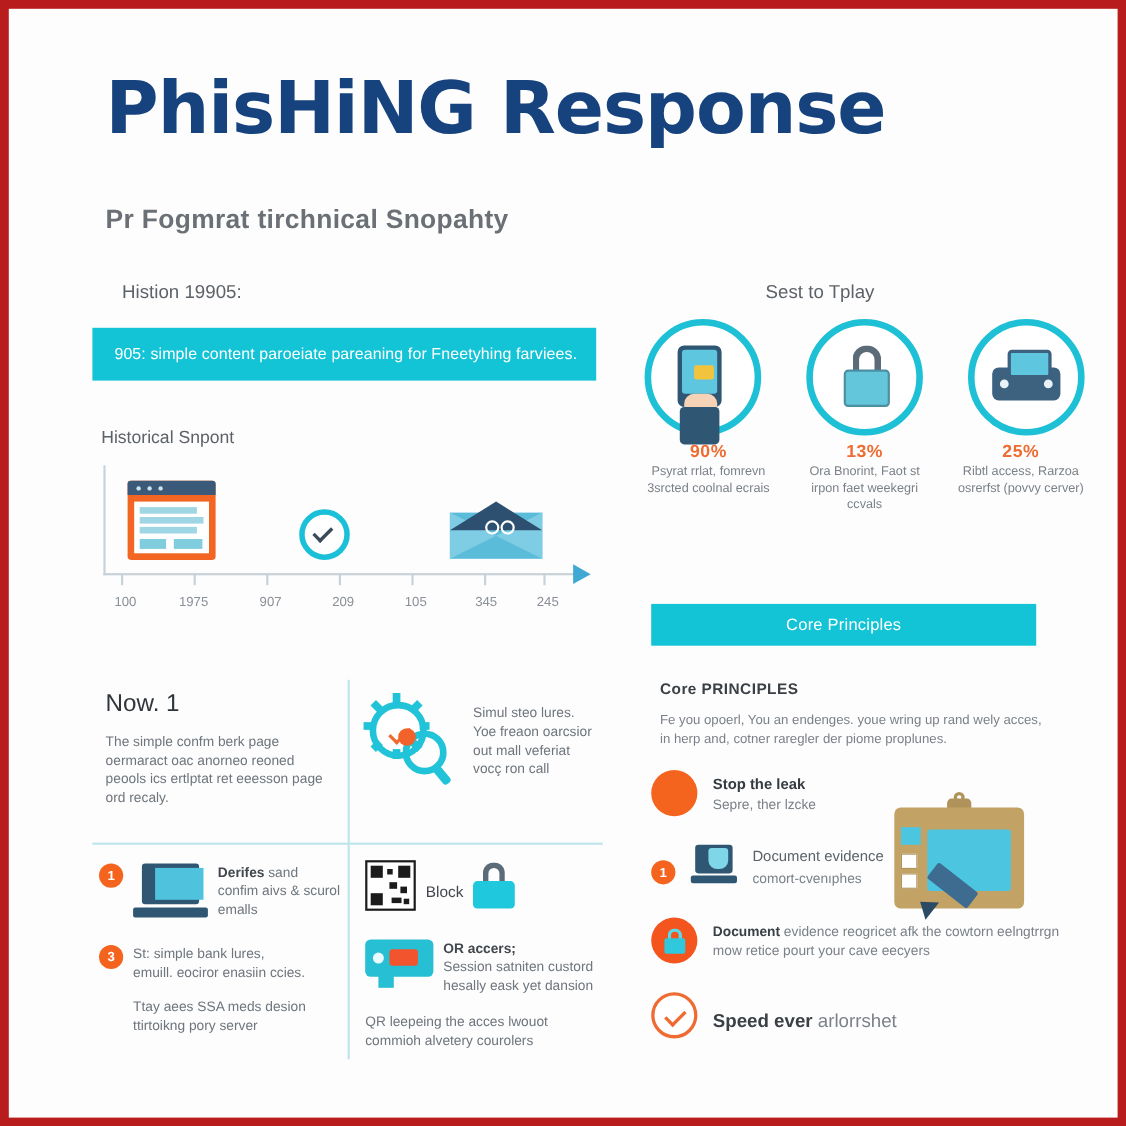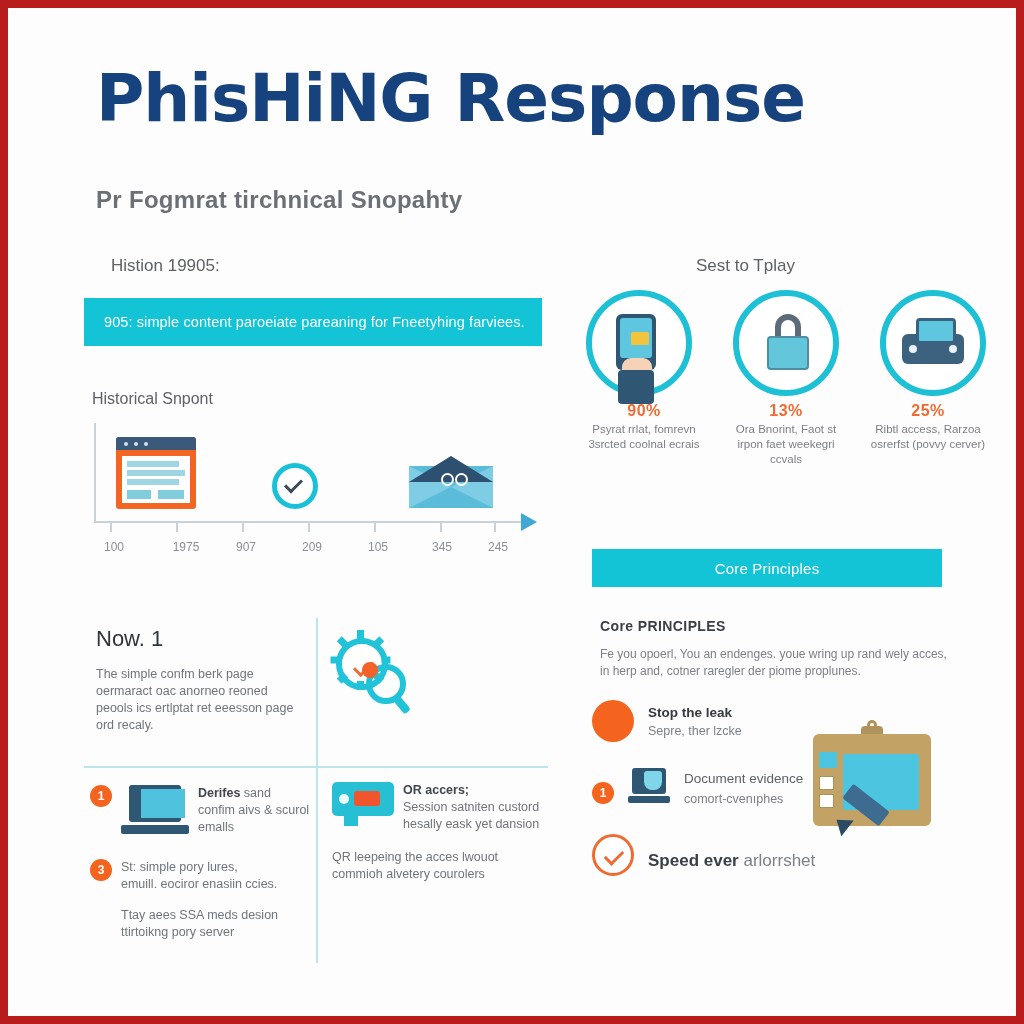--- a/index.html
+++ b/index.html
@@ -259,21 +259,21 @@
 
     <div class="tick" style="left:26px"></div>
     <div class="tick" style="left:92px"></div>
     <div class="tick" style="left:158px"></div>
     <div class="tick" style="left:224px"></div>
     <div class="tick" style="left:290px"></div>
     <div class="tick" style="left:356px"></div>
     <div class="tick" style="left:410px"></div>
 
     <div class="tl-label" style="left:30px">100</div>
-    <div class="tl-label" style="left:102px">1975</div>
+    <div class="tl-label" style="left:92px">1975</div>
     <div class="tl-label" style="left:162px">907</div>
     <div class="tl-label" style="left:228px">209</div>
     <div class="tl-label" style="left:294px">105</div>
     <div class="tl-label" style="left:358px">345</div>
     <div class="tl-label" style="left:414px">245</div>
   </div>
 
   <div class="quad">
     <div class="quad-vline"></div>
     <div class="quad-hline"></div>
@@ -291,49 +291,67 @@
         <div class="gtooth" style="transform:rotate(90deg)"></div>
         <div class="gtooth" style="transform:rotate(135deg)"></div>
         <div class="gtooth" style="transform:rotate(180deg)"></div>
         <div class="gtooth" style="transform:rotate(225deg)"></div>
         <div class="gtooth" style="transform:rotate(270deg)"></div>
         <div class="gtooth" style="transform:rotate(315deg)"></div>
         <div class="mag"></div>
         <div class="mag-h"></div>
         <div class="mag-dot"></div>
       </div>
+      <div class="q2txt">Simul steo lures. Yoe freaon oarcsior out mall veferiat vocç ron call</div>
     </div>
 
     <div class="q3">
       <div class="row" style="margin-bottom:22px;">
         <div class="badge">1</div>
         <div class="laptop">
           <div class="lt-screen">
                 <div class="lt-inner"></div>
               </div>
           <div class="lt-base"></div>
         </div>
         <div class="row-txt">
           <b>Derifes</b><span> sand confim aivs &amp; scurol emalls</span>
         </div>
       </div>
 
       <div class="row">
         <div class="badge">3</div>
         <div class="row-txt">
-          <div>St: simple pory lures,</div>
+          <div>St: simple bank lures,</div>
           <div>emuill. eociror enasiin ccies.</div>
           <div style="height:14px"></div>
           <div>Ttay aees SSA meds desion</div>
           <div>ttirtoikng pory server</div>
         </div>
       </div>
     </div>
 
     <div class="q4">
+      <div class="row" style="align-items:center;margin-bottom:26px;">
+        <div class="qr">
+          <i style="left:3px;top:3px;width:11px;height:11px"></i>
+          <i style="left:28px;top:3px;width:11px;height:11px"></i>
+          <i style="left:3px;top:28px;width:11px;height:11px"></i>
+          <i style="left:18px;top:6px;width:5px;height:5px"></i>
+          <i style="left:20px;top:18px;width:7px;height:6px"></i>
+          <i style="left:30px;top:22px;width:6px;height:6px"></i>
+          <i style="left:22px;top:32px;width:9px;height:5px"></i>
+          <i style="left:33px;top:33px;width:5px;height:5px"></i>
+        </div>
+        <div class="row-txt" style="font-size:14px;color:#41474d;padding-top:10px;">Block</div>
+        <div class="padlock">
+          <div class="pl-shackle"></div>
+          <div class="pl-body"></div>
+        </div>
+      </div>
 
       <div class="row">
         <div class="qrcam">
           <div class="qc-body">
                 <div class="qc-dot"></div>
                 <div class="qc-lens"></div>
               </div>
           <div class="qc-foot"></div>
         </div>
         <div class="row-txt">
@@ -414,20 +432,32 @@
         <div class="ml-base"></div>
       </div>
       <div class="cp-tx">
         <div class="one">
           <span style="font-size:13.5px;color:#5c6268;">Document evidence</span>
         </div>
         <div class="t2">comort-cvenıphes</div>
       </div>
     </div>
 
+    <div class="cp-item">
+      <div class="lockround">
+        <div class="lr-sh"></div>
+        <div class="lr-bd"></div>
+      </div>
+      <div class="cp-tx" style="width:330px">
+        <div class="one">
+          <b>Document</b>
+          <span>evidence reogricet afk the cowtorn eelngtrrgn mow retice pourt your cave eecyers</span>
+        </div>
+      </div>
+    </div>
 
     <div class="cp-item">
       <div class="cp-ic ring"></div>
       <div class="cp-tx">
         <div class="one" style="font-size:17px;padding-top:9px;">
           <b>Speed ever</b><span> arlorrshet</span>
         </div>
       </div>
     </div>
   </div>

